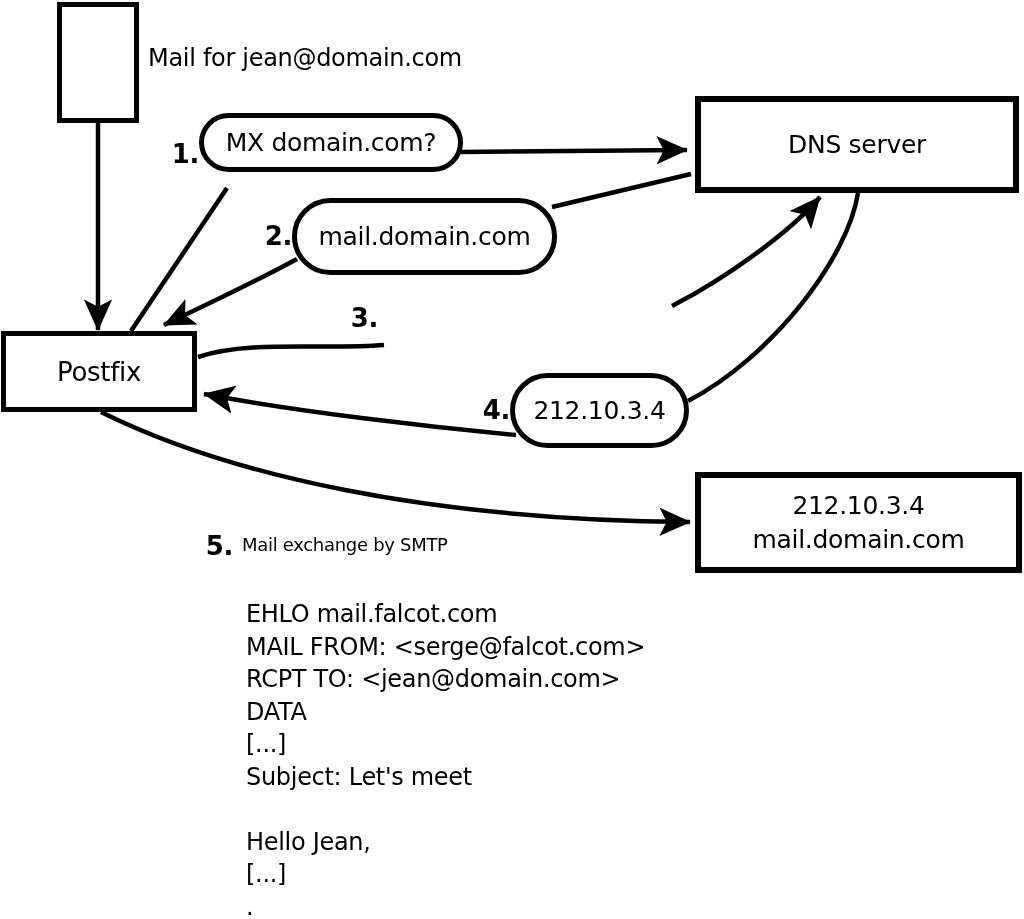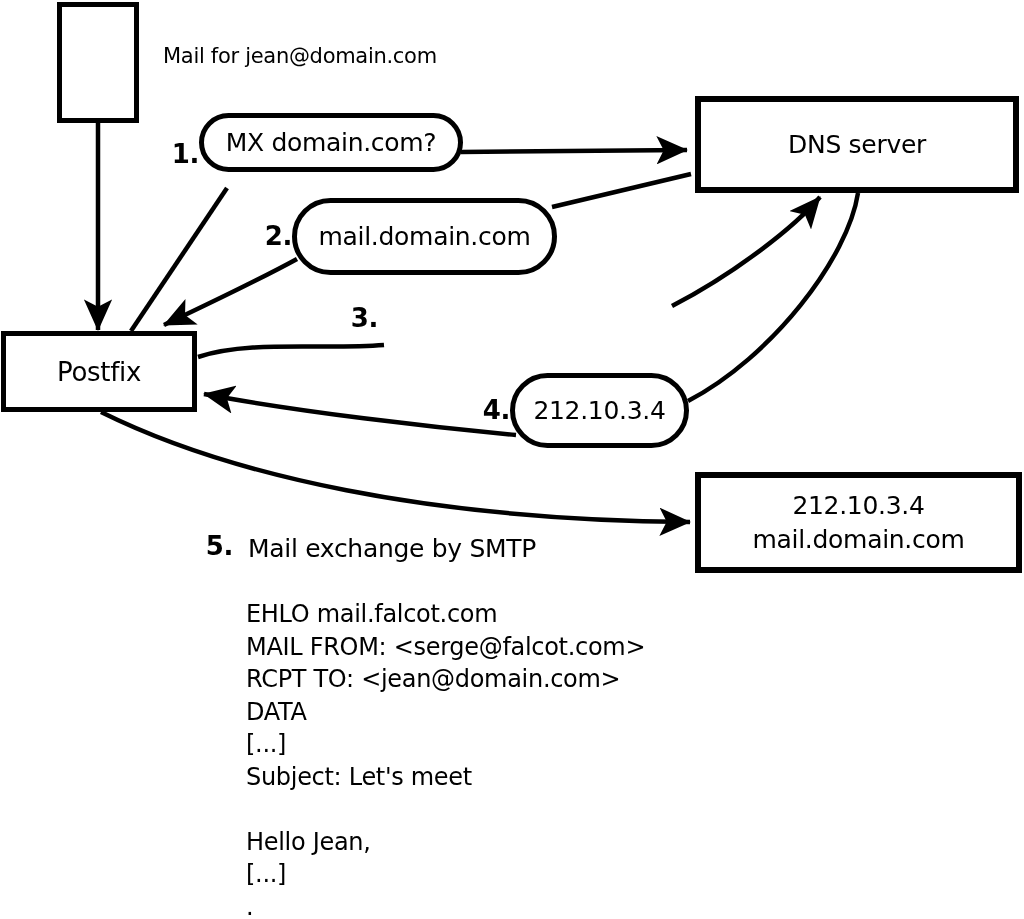--- a/index.html
+++ b/index.html
@@ -32,22 +32,22 @@
     width: 47px;
     text-align: right;
     font-weight: bold;
     font-size: 26px;
     letter-spacing: -0.3px;
   }
   #envelope-node { border-width: 5px; }
   #postfix-node { font-size: 26px; }
   #dns-node { font-size: 25px; }
   #result-node { font-size: 25px; line-height: 34px; flex-direction: column; }
-  #mail-note { left: 163px; top: 44px; font-size: 21px; }
-  #step5-label { left: 248px; top: 534px; font-size: 25px; }
+  #mail-note { left: 148px; top: 44px; font-size: 24px; }
+  #step5-label { left: 242px; top: 534px; font-size: 18px; }
   #smtp-block {
     position: absolute;
     left: 246px;
     top: 598px;
     font-size: 24px;
     line-height: 32.5px;
     white-space: pre-line;
     letter-spacing: -0.3px;
   }
 </style>

